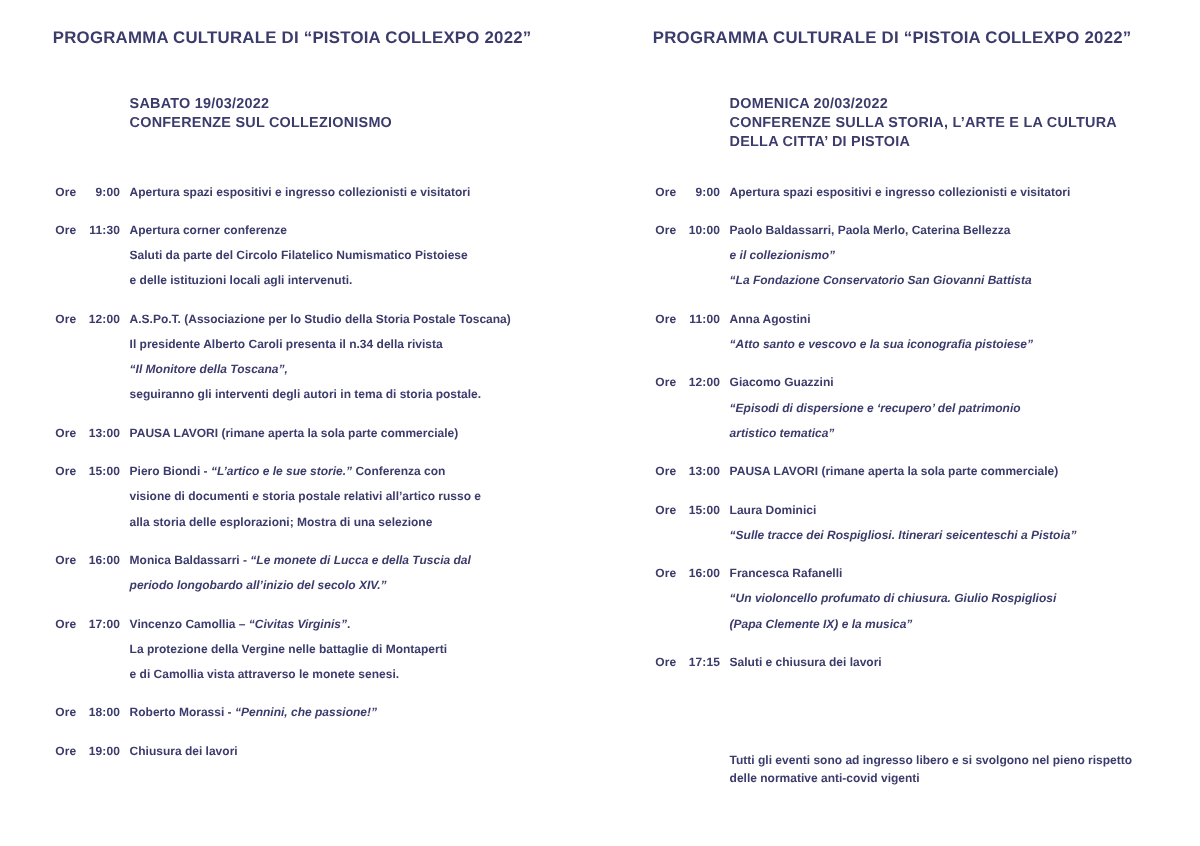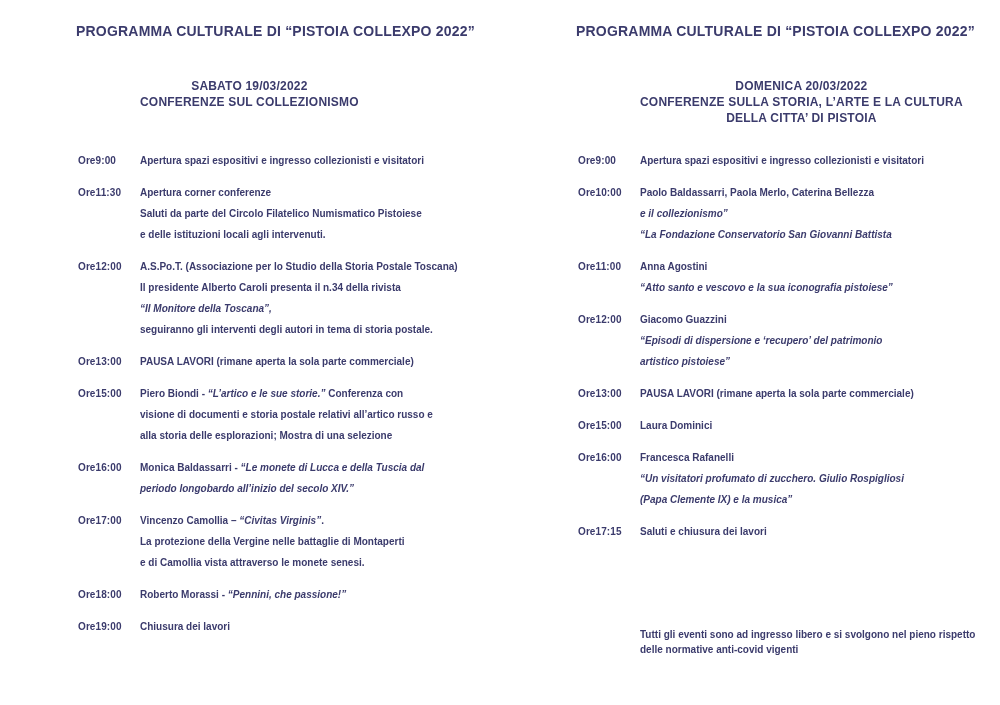--- a/index.html
+++ b/index.html
@@ -4,39 +4,39 @@
 <style>
   html, body { margin:0; padding:0; background:#ffffff; }
   body {
     width:1000px; height:705px;
     font-family:"Liberation Sans", sans-serif;
     font-weight:700;
     color:#3b3b6c;
     overflow:hidden;
   }
   .sheet { position:relative; width:1000px; height:705px; background:#ffffff; }
-  .page { position:absolute; top:0; width:500px; height:705px;margin-left:32px; }
+  .page { position:absolute; top:0; width:500px; height:705px; }
   .page-left  { left:0; }
   .page-right { left:500px; }
 
   .page-title {
     position:absolute; left:44px; top:23px;
     margin:0; font-size:14px; letter-spacing:0.2px; white-space:nowrap;
   }
   .subtitle {
     position:absolute; left:108px; top:78px;
-    font-size:12px; line-height:16px; letter-spacing:0.2px;text-align:center;
+    font-size:12px; line-height:16px; letter-spacing:0.2px;
   }
   .events {
     position:absolute; left:46px; top:150px; width:440px;
   }
   .event-row { display:flex; align-items:flex-start; margin-bottom:11px; }
   .time-cell {
     flex:none; width:54px; margin-right:8px;
-    display:flex; justify-content:flex-start;
+    display:flex; justify-content:space-between;
     font-size:10px; line-height:21px; letter-spacing:0.1px;
   }
   .desc-cell { flex:1; font-size:10px; line-height:21px; }
   .desc-line { white-space:nowrap; }
   .it { font-style:italic; }
 
   .footer-note {
     position:absolute; left:108px; top:627px; width:380px;
     font-size:10px; line-height:15px;
   }
@@ -186,49 +186,50 @@
           </div>
         </div>
         <div class="event-row">
           <div class="time-cell">
             <span class="ore-label">Ore</span>
             <span class="time-value">12:00</span>
           </div>
           <div class="desc-cell">
             <div class="desc-line"><span>Giacomo Guazzini</span></div>
             <div class="desc-line"><span class="it">“Episodi di dispersione e ‘recupero’ del patrimonio</span></div>
-            <div class="desc-line"><span class="it">artistico pistoiese”</span></div>
+            <div class="desc-line"><span class="it">artistico tematica”</span></div>
           </div>
         </div>
         <div class="event-row">
           <div class="time-cell">
             <span class="ore-label">Ore</span>
             <span class="time-value">13:00</span>
           </div>
           <div class="desc-cell">
             <div class="desc-line"><span>PAUSA LAVORI (rimane aperta la sola parte commerciale)</span></div>
           </div>
         </div>
         <div class="event-row">
           <div class="time-cell">
             <span class="ore-label">Ore</span>
             <span class="time-value">15:00</span>
           </div>
           <div class="desc-cell">
             <div class="desc-line"><span>Laura Dominici</span></div>
+            <div class="desc-line"><span class="it">“Sulle tracce dei Rospigliosi. Itinerari seicenteschi a Pistoia”</span></div>
           </div>
         </div>
         <div class="event-row">
           <div class="time-cell">
             <span class="ore-label">Ore</span>
             <span class="time-value">16:00</span>
           </div>
           <div class="desc-cell">
             <div class="desc-line"><span>Francesca Rafanelli</span></div>
-            <div class="desc-line"><span class="it">“Un visitatori profumato di zucchero. Giulio Rospigliosi</span></div>
+            <div class="desc-line"><span class="it">“Un violoncello profumato di chiusura. Giulio Rospigliosi</span></div>
             <div class="desc-line"><span class="it">(Papa Clemente IX) e la musica”</span></div>
           </div>
         </div>
         <div class="event-row">
           <div class="time-cell">
             <span class="ore-label">Ore</span>
             <span class="time-value">17:15</span>
           </div>
           <div class="desc-cell">
             <div class="desc-line"><span>Saluti e chiusura dei lavori</span></div>

